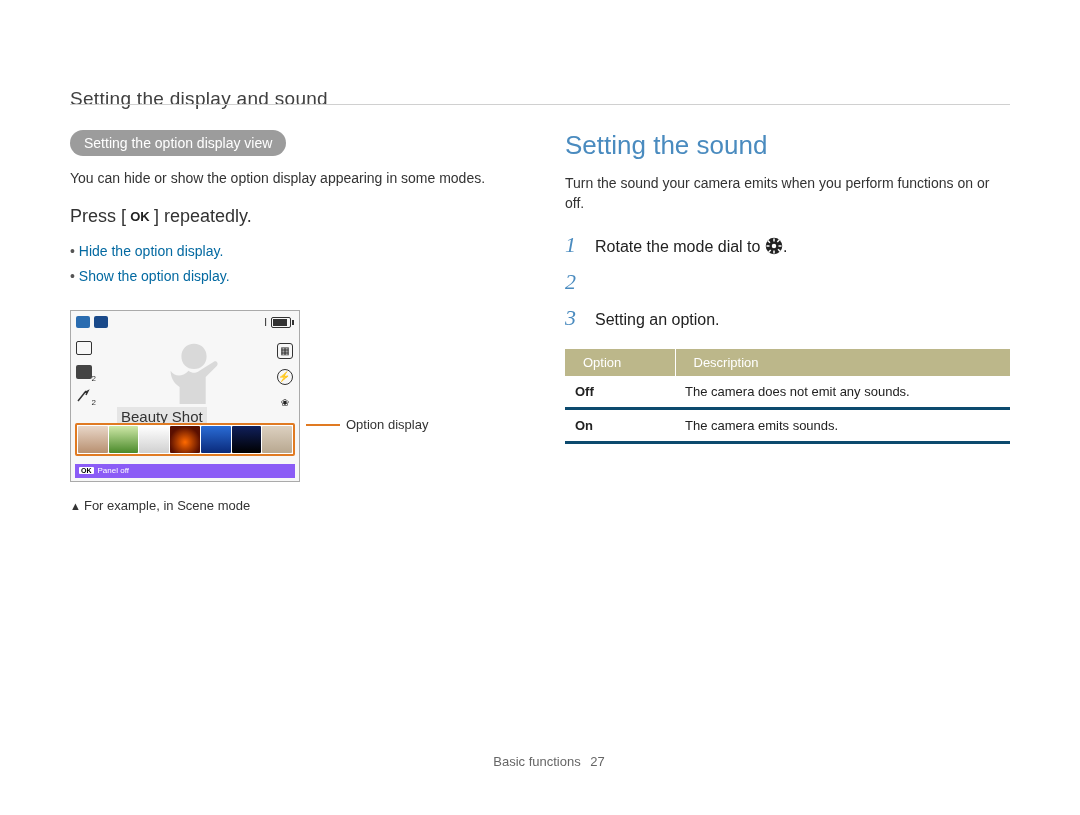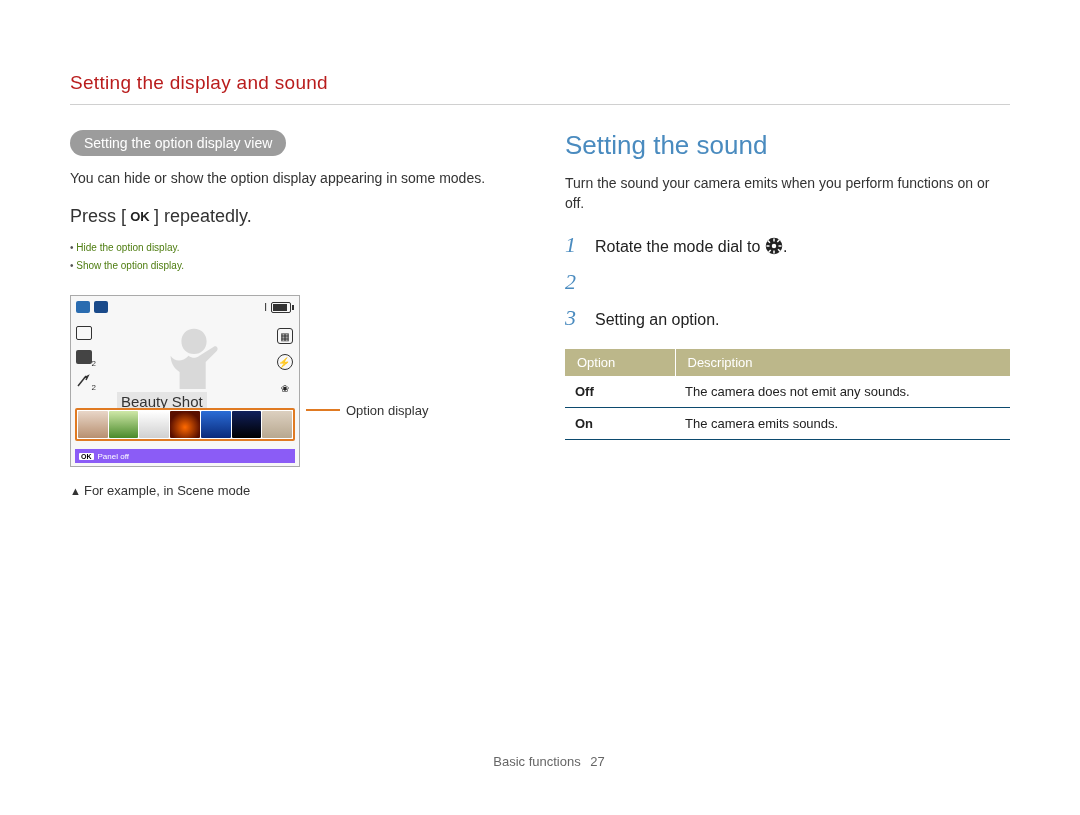--- a/index.html
+++ b/index.html
@@ -11,25 +11,25 @@
     position: relative;
     color: #222;
   }
   .page {
     padding: 70px 70px 0 70px;
     display: flex;
     gap: 50px;
   }
   .header-title {
     position: absolute;
-    top: 72px;
+    top: 88px;
     left: 70px;
     font-size: 19px;
     font-weight: 300;
-    color: #b91c1c;
+    color: #404040;
     letter-spacing: 0.3px;
   }
   .header-rule {
     position: absolute;
     top: 104px;
     left: 70px;
     right: 70px;
     border: none;
     border-top: 1px solid #d0d0d0;
   }
@@ -57,23 +57,23 @@
     font-weight: 300;
     color: #333;
     margin-bottom: 12px;
   }
   .instruction svg { vertical-align: -3px; }
   .bullets {
     list-style: none;
     margin-bottom: 20px;
   }
   .bullets li {
-    font-size: 10px;
+    font-size: 14px;
     line-height: 1.8;
-    color: #4d7c0f;
+    color: #0369a1;
   }
   .bullets li::before {
     content: "• ";
     color: #555;
   }
   .section-heading {
     font-size: 26px;
     color: #4a8bbf;
     font-weight: 400;
     margin-bottom: 12px;
@@ -108,29 +108,29 @@
   table.options {
     border-collapse: collapse;
     width: 100%;
     font-size: 13px;
   }
   table.options th {
     background: #bcb78a;
     color: #fff;
     text-align: left;
     font-weight: 400;
-    padding: 6px 12px;
+    padding: 6px 18px;
   }
   table.options th:first-child {
     width: 110px;
     border-right: 1px solid #fff;
   }
   table.options td {
     padding: 8px 10px;
-    border-bottom: 1px solid #0c4a6e;
+    border-bottom: 3px solid #0c4a6e;
   }
   table.options td:first-child {
     font-weight: 700;
   }
   
   .camera-fig {
     display: flex;
     align-items: center;
     gap: 6px;
     margin-bottom: 16px;

